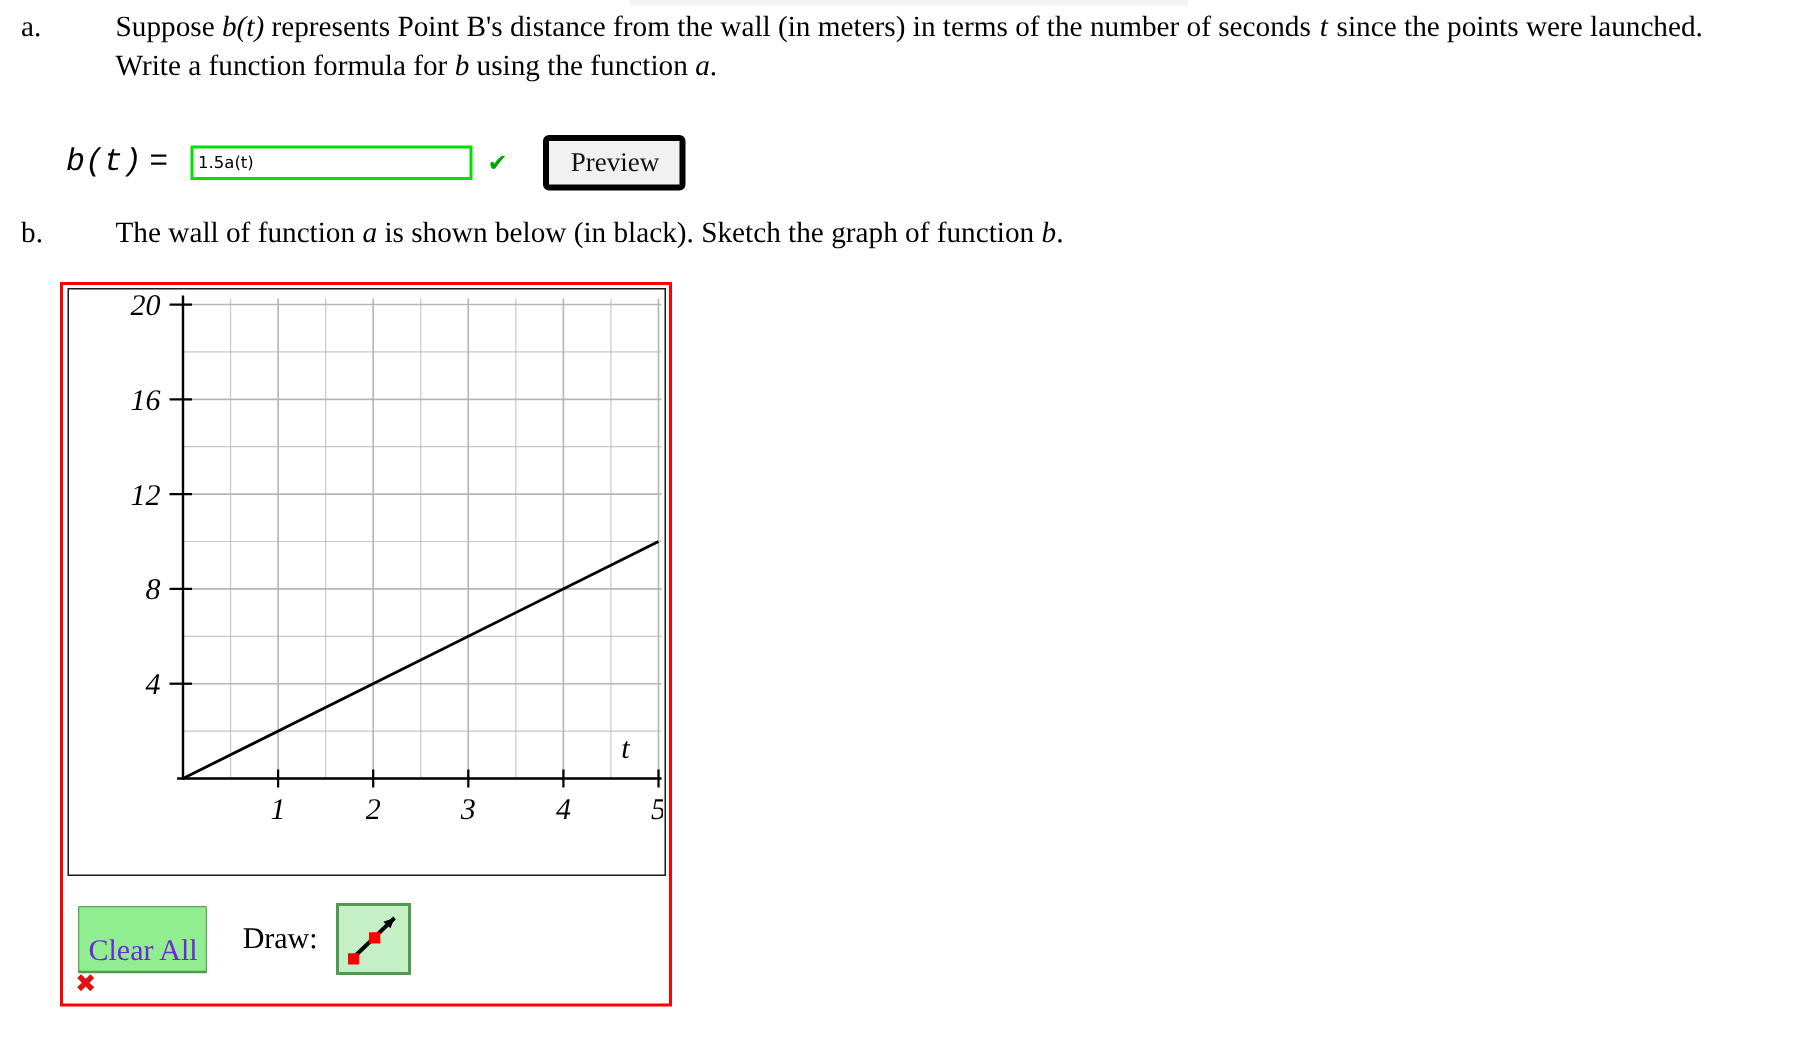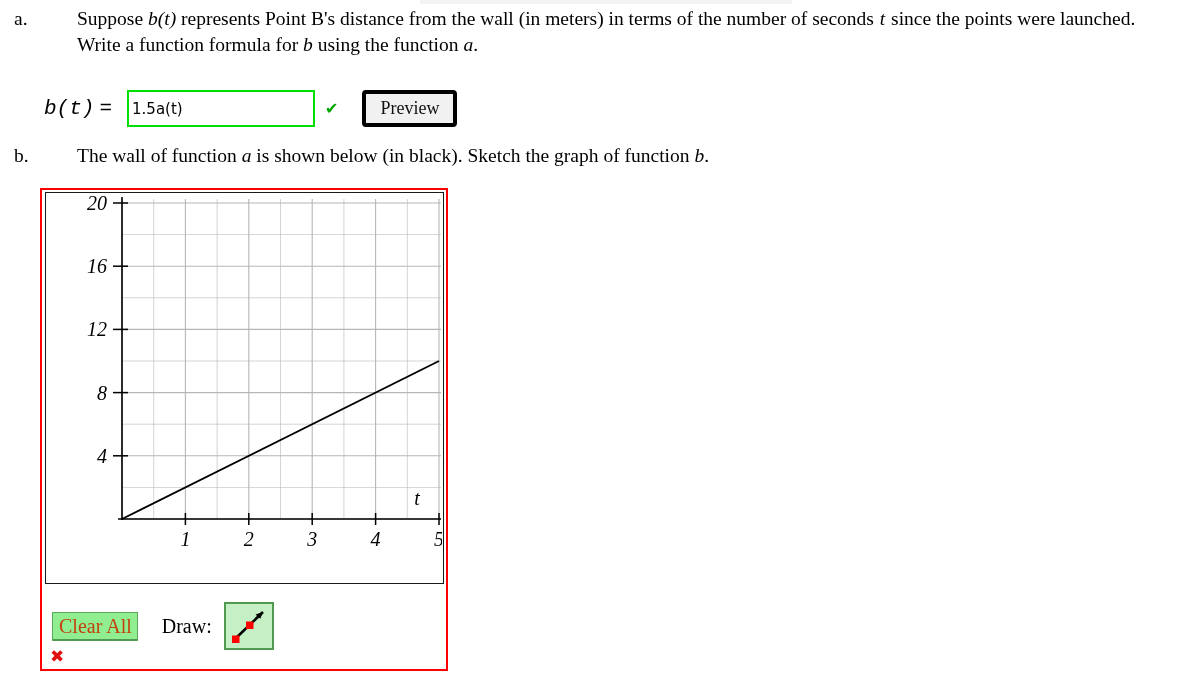--- a/index.html
+++ b/index.html
@@ -66,26 +66,26 @@
   #formula-lhs {
     font-size: 21px;
     font-style: italic;
     white-space: nowrap;
     margin-right: 10px;
     font-family: Liberation Mono, monospace;
   }
   #formula-lhs .eq { font-style: normal; padding: 0 5px; }
   #answer-input {
     width: 188px;
-    height: 37px;
+    height: 23px;
     box-sizing: border-box;
     border: 2px solid #00e000;
     background: #ffffff;
     font-family: "DejaVu Sans", "Liberation Sans", sans-serif;
-    font-size: 15px;
+    font-size: 11px;
     color: #000000;
     padding: 1px 3px;
     outline: none;
     border-radius: 0;
   }
   #correct-check {
     color: #00a600;
     font-size: 16px;
     margin-left: 10px;
     line-height: 1;
@@ -144,22 +144,22 @@
     display: flex;
     align-items: center;
   }
   #clear-all-button {
     background: #90ee90;
     border: 1px solid #5aa95a;
     border-bottom: 2px solid #4f9a4f;
     font-family: "Liberation Serif", "DejaVu Serif", serif;
     font-size: 20px;
     line-height: 22px;
-    padding: 2px 5px 2px 6px;
-    color: #c2410c;
+    padding: 18px 5px 2px 6px;
+    color: #6d28d9;
     cursor: pointer;
     border-radius: 1px;
   }
   #draw-label {
     font-size: 20px;
     margin-left: 24px;
     white-space: nowrap;
   }
   #draw-tool-button {
     margin-left: 12px;

